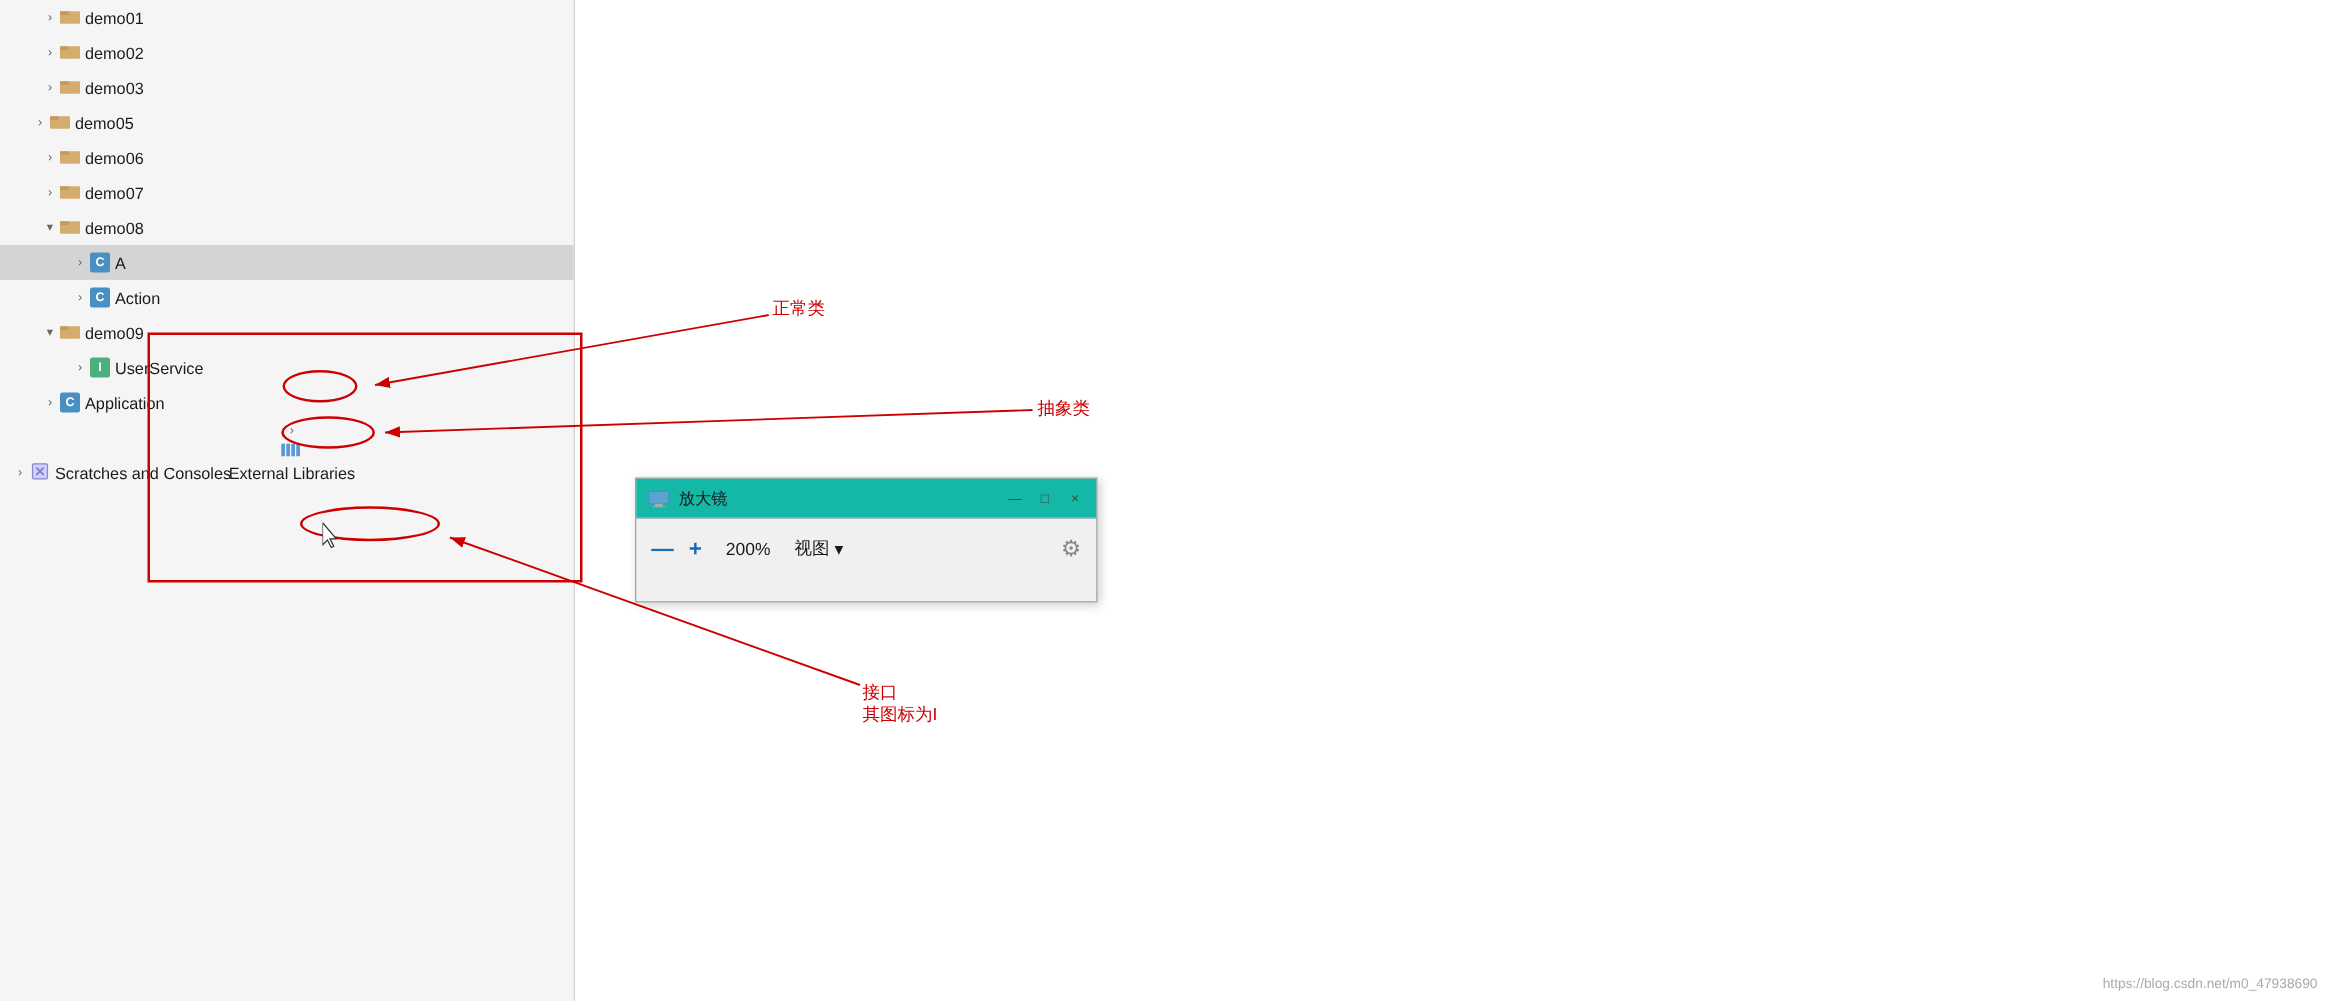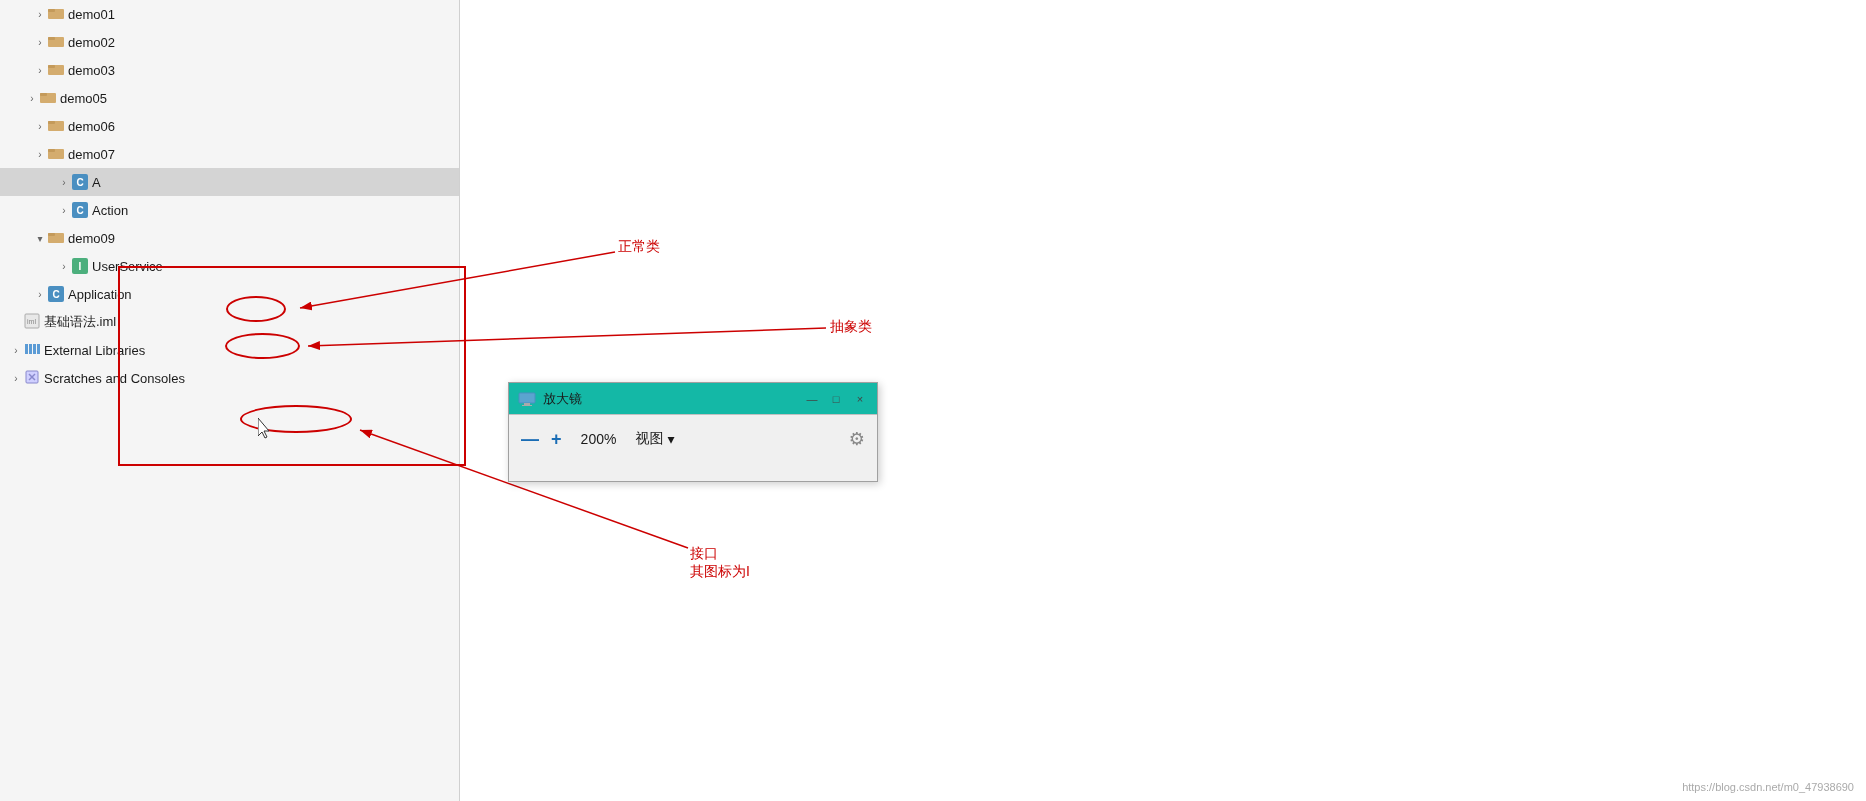--- a/index.html
+++ b/index.html
@@ -244,20 +244,28 @@
         <span class="item-label">demo06</span>
       </div>
       <div class="tree-item" style="padding-left: 32px;">
         <span class="chevron collapsed"></span>
         <span style="margin-right: 4px;"><svg width="16" height="16" viewBox="0 0 16 16">
             <rect x="0" y="4" width="16" height="10" rx="1" fill="#d4ac6e"></rect>
             <rect x="0" y="4" width="7" height="3" rx="1" fill="#c49a5a"></rect>
           </svg></span>
         <span class="item-label">demo07</span>
       </div>
+      <div class="tree-item" style="padding-left: 32px;">
+        <span class="chevron expanded"></span>
+        <span style="margin-right: 4px;"><svg width="16" height="16" viewBox="0 0 16 16">
+            <rect x="0" y="4" width="16" height="10" rx="1" fill="#d4ac6e"></rect>
+            <rect x="0" y="4" width="7" height="3" rx="1" fill="#c49a5a"></rect>
+          </svg></span>
+        <span class="item-label">demo08</span>
+      </div>
       <div class="tree-item selected" style="padding-left: 56px;">
         <span class="chevron collapsed"></span>
         <span class="class-badge c-class">C</span>
         <span class="item-label">A</span>
       </div>
       <div class="tree-item" style="padding-left: 56px;">
         <span class="chevron collapsed"></span>
         <span class="class-badge c-class">C</span>
         <span class="item-label">Action</span>
       </div>
@@ -272,29 +280,21 @@
       <div class="tree-item" style="padding-left: 56px;">
         <span class="chevron collapsed"></span>
         <span class="class-badge i-class">I</span>
         <span class="item-label">UserService</span>
       </div>
       <div class="tree-item" style="padding-left: 32px;">
         <span class="chevron collapsed"></span>
         <span class="class-badge c-class">C</span>
         <span class="item-label">Application</span>
       </div>
-      <div class="tree-item" style="padding-left: 8px;">
-        <span class="chevron empty"></span>
-        <span style="margin-right: 4px;"><svg width="16" height="16" viewBox="0 0 16 16">
-            <rect x="1" y="1" width="14" height="14" rx="1" fill="#e8e8e8" stroke="#aaa" stroke-width="1"></rect>
-            <text x="3" y="11" font-size="7" fill="#888">iml</text>
-          </svg></span>
-        <span class="item-label">基础语法.iml</span>
-      </div>
-      <div class="tree-item" style="padding-left: 8px;">
+      <div class="tree-item" style="padding-left: 8px; flex-direction: column;">
         <span class="chevron collapsed"></span>
         <span style="margin-right: 4px;"><svg width="16" height="16" viewBox="0 0 16 16">
       <rect x="1" y="3" width="3" height="10" fill="#5b9bd5"></rect>
       <rect x="5" y="3" width="3" height="10" fill="#5b9bd5"></rect>
       <rect x="9" y="3" width="3" height="10" fill="#5b9bd5"></rect>
       <rect x="13" y="3" width="3" height="10" fill="#5b9bd5"></rect>
     </svg></span>
         <span class="item-label">External Libraries</span>
       </div>
       <div class="tree-item" style="padding-left: 8px;">

